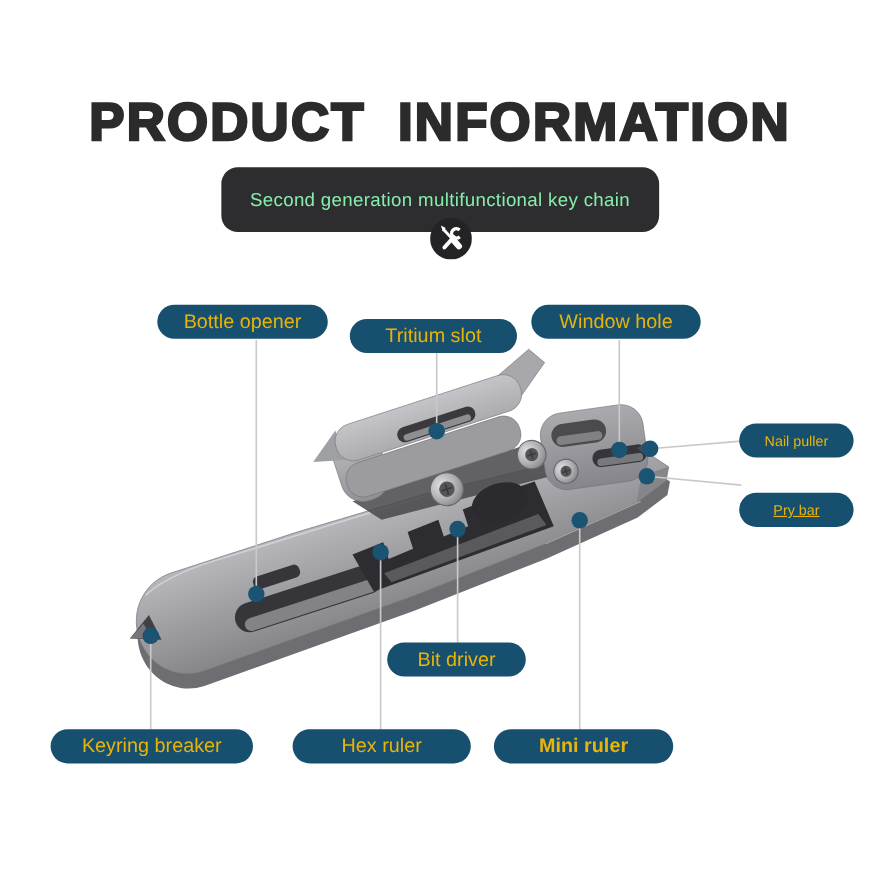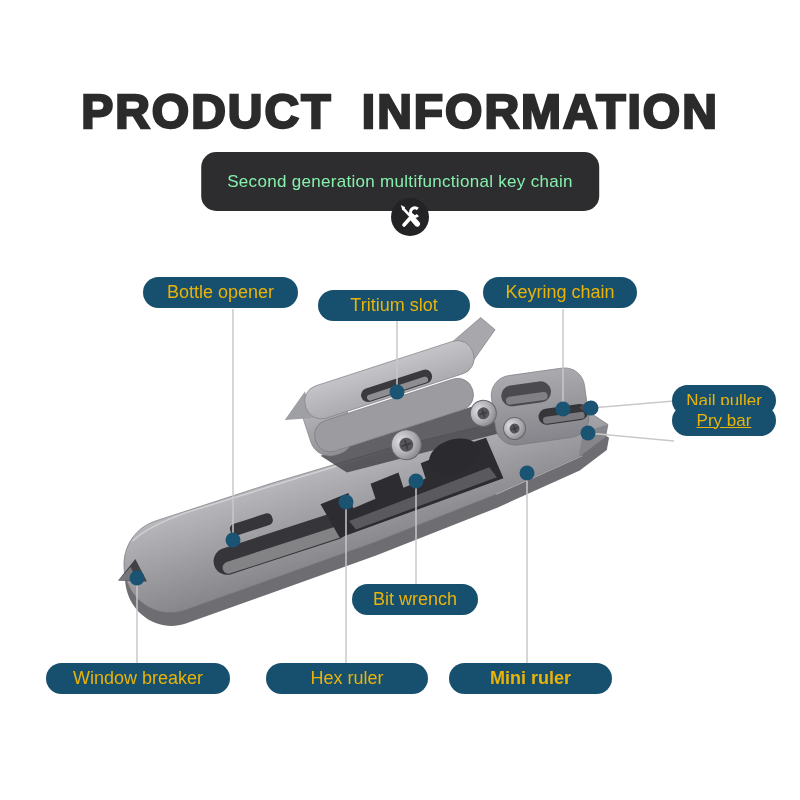--- a/index.html
+++ b/index.html
@@ -25,26 +25,26 @@
     font-size:17px;letter-spacing:0.3px;white-space:nowrap;
   }
   .tool-icon{position:absolute;top:198px;left:391px;width:38px;height:38px;}
   .scene{position:absolute;top:0;left:0;width:800px;height:800px;}
   .label{
     position:absolute;height:31px;border-radius:16px;
     background:#17506e;color:#eab308;
     display:flex;align-items:center;justify-content:center;
     font-size:18px;white-space:nowrap;z-index:5;text-align:center;
   }
-  .label.small{font-size:17px;}
+  .label.small{font-size:13px;}
   .pill-bottle{left:143px;top:277px;width:155px;}
   .pill-tritium{left:318px;top:290px;width:152px;}
   .pill-keyring{left:483px;top:277px;width:154px;}
   .pill-nail{left:672px;top:385px;width:104px;}
-  .pill-pry{left:672px;top:405px;width:104px;text-decoration:underline;}
+  .pill-pry{left:672px;top:448px;width:104px;text-decoration:underline;}
   .pill-bit{left:352px;top:584px;width:126px;}
   .pill-breaker{left:46px;top:663px;width:184px;}
   .pill-hex{left:266px;top:663px;width:162px;}
   .pill-ruler{left:449px;top:663px;width:163px;font-weight:bold;}
 </style>
 </head>
 <body>
 
 <div class="title">PRODUCT INFORMATION</div>
 
@@ -163,19 +163,19 @@
     <circle cx="588" cy="433" r="7.5"></circle>
     <circle cx="416" cy="481" r="7.5"></circle>
     <circle cx="137" cy="578" r="7.5"></circle>
     <circle cx="346" cy="502" r="7.5"></circle>
     <circle cx="527" cy="473" r="7.5"></circle>
   </g>
 </svg>
 
 <div class="label pill-bottle">Bottle opener</div>
 <div class="label pill-tritium">Tritium slot</div>
-<div class="label pill-keyring">Keyring chain</div>
+<div class="label pill-keyring">Window hole</div>
 <div class="label small pill-nail">Nail puller</div>
 <div class="label small pill-pry">Pry bar</div>
-<div class="label pill-bit">Bit wrench</div>
-<div class="label pill-breaker">Window breaker</div>
+<div class="label pill-bit">Bit driver</div>
+<div class="label pill-breaker">Keyring breaker</div>
 <div class="label pill-hex">Hex ruler</div>
 <div class="label pill-ruler">Mini ruler</div>
 
 </body></html>

